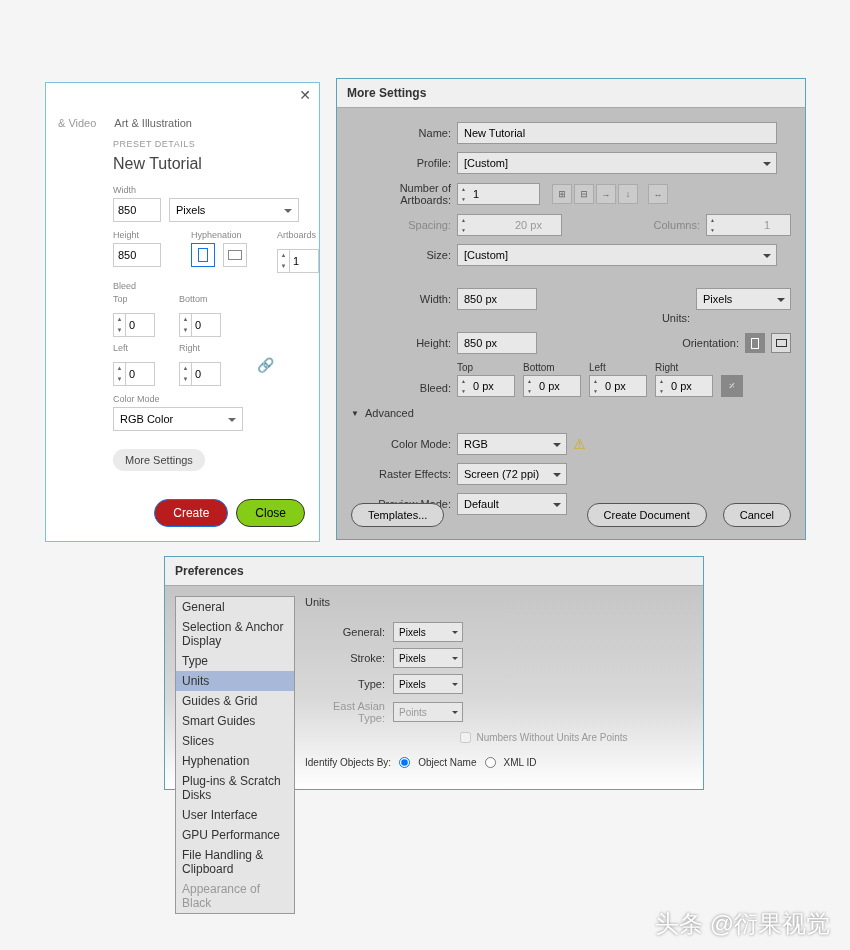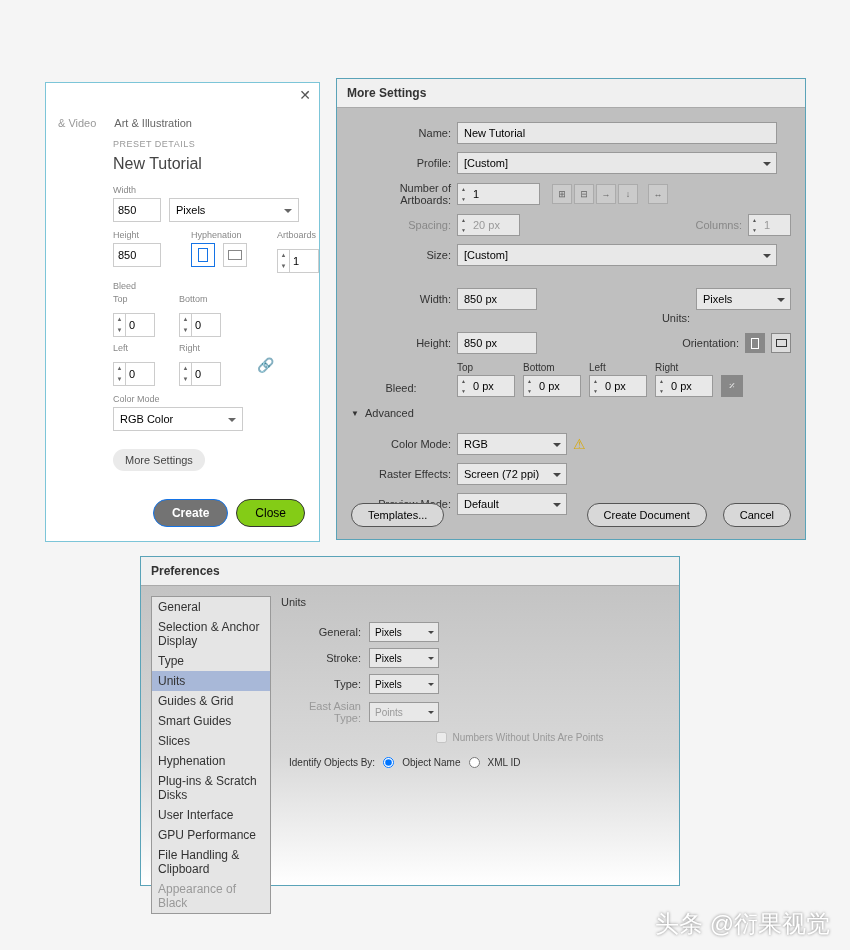--- a/index.html
+++ b/index.html
@@ -28,80 +28,80 @@
     .orient-icon.landscape { width: 14px; height: 10px; border-color: #888; }
     .stepper { width: 42px; height: 24px; border: 1px solid #ccc; display: inline-flex; background: #fff; }
     .stepper-arrows { width: 12px; display: flex; flex-direction: column; border-right: 1px solid #ccc; }
     .stepper-arrows div { height: 50%; font-size: 6px; text-align: center; color: #666; line-height: 11px; }
     .stepper input { border: none; width: 28px; font-size: 11px; padding: 0 3px; }
     .three-col { display: flex; gap: 30px; }
     .link-icon { color: #888; font-size: 14px; margin-left: 12px; align-self: center; }
     .more-settings { display: inline-block; background: #eaeaea; border-radius: 12px; padding: 5px 12px; font-size: 11px; color: #444; margin: 10px 0 0 55px; }
     .btn-row { position: absolute; bottom: 14px; right: 14px; display: flex; gap: 8px; }
     .btn { border-radius: 14px; padding: 6px 18px; font-size: 12px; border: 1px solid #333; background: #84cc16; cursor: pointer; }
-    .btn-primary { background: #737373; color: #fff; border-color: #1473e6; font-weight: 700; }
+    .btn-primary { background: #b91c1c; color: #fff; border-color: #1473e6; font-weight: 400; }
     
     
     .panel-more {
       position: absolute; left: 336px; top: 78px; width: 470px; height: 462px;
       background: #bfbfbf; border: 1px solid #5aa3b8;
     }
     .panel-more-header { background: #f0f0f0; padding: 7px 10px; font-size: 12px; font-weight: 600; color: #333; border-bottom: 1px solid #aaa; }
     .panel-more-body { padding: 14px 14px; }
     .more-row { display: flex; align-items: center; margin-bottom: 8px; gap: 6px; }
     .more-label { width: 100px; text-align: right; font-size: 11px; color: #333; }
     .more-label.dim { color: #888; }
     .more-input { height: 22px; background: #e8e8e8; border: 1px solid #999; font-size: 11px; padding: 0 6px; }
     .more-input-wide { width: 320px; }
     .more-dropdown { height: 22px; background: #e8e8e8; border: 1px solid #999; font-size: 11px; padding: 0 18px 0 6px; position: relative; display: inline-flex; align-items: center; }
     .more-dropdown::after { content: ''; position: absolute; right: 5px; border: 4px solid transparent; border-top-color: #444; top: 9px; }
     .more-stepper { height: 22px; background: #e8e8e8; border: 1px solid #999; display: inline-flex; }
     .more-stepper-arrows { width: 11px; display: flex; flex-direction: column; }
     .more-stepper-arrows div { height: 50%; font-size: 5px; text-align: center; color: #555; line-height: 10px; }
     .more-stepper input { border: none; background: transparent; font-size: 11px; padding: 0 4px; }
-    .more-stepper.dim input { color: #999; }
+    .more-stepper.dim input { color: #999; margin-left: 42px; }
     .icon-btn { width: 20px; height: 20px; background: #d8d8d8; border: 1px solid #999; display: inline-flex; align-items: center; justify-content: center; font-size: 9px; }
     .icon-btn.dim { opacity: 0.5; }
     .advanced-header { display: flex; align-items: center; gap: 6px; font-size: 11px; color: #333; margin: 10px 0; padding-bottom: 4px; }
     .advanced-header::before { content: '▼'; font-size: 8px; }
     .warning { color: #d9a800; font-size: 14px; }
     .more-btn-row { position: absolute; bottom: 12px; left: 14px; right: 14px; display: flex; justify-content: space-between; }
     .more-btn { border-radius: 14px; padding: 5px 16px; font-size: 11px; border: 1px solid #555; background: #d8d8d8; cursor: pointer; }
     .bleed-group { display: flex; gap: 8px; }
     .bleed-col { display: flex; flex-direction: column; gap: 2px; }
     .bleed-col-label { font-size: 10px; color: #333; }
     .link-btn { width: 22px; height: 22px; background: #888; display: inline-flex; align-items: center; justify-content: center; color: #ddd; font-size: 12px; align-self: flex-end; }
     .orient-m { width: 20px; height: 20px; background: #ddd; border: 1px solid #888; display: inline-flex; align-items: center; justify-content: center; }
     .orient-m.active { background: #888; }
     .orient-m-icon { width: 8px; height: 11px; border: 1px solid #333; }
     .orient-m.active .orient-m-icon { border-color: #fff; }
     .orient-m-icon.land { width: 11px; height: 8px; }
     
     
     .panel-prefs {
-      position: absolute; left: 140px; top: 556px; width: 540px; height: 330px;
+      position: absolute; left: 164px; top: 556px; width: 540px; height: 234px;
       background: linear-gradient(#c0c0c0, #d8d8d8 60%, #fff); border: 1px solid #5aa3b8;
     }
     .panel-prefs-header { background: #f0f0f0; padding: 7px 10px; font-size: 12px; font-weight: 600; color: #333; border-bottom: 1px solid #aaa; }
     .prefs-body { display: flex; padding: 10px; gap: 10px; }
     .prefs-sidebar { width: 120px; background: #e5e5e5; border: 1px solid #999; font-size: 12px; }
     .prefs-sidebar-item { padding: 3px 6px; color: #333; cursor: pointer; }
     .prefs-sidebar-item.active { background: #a8b8d8; }
     .prefs-sidebar-item.dim { color: #999; }
     .prefs-main { flex: 1; }
     .prefs-title { font-size: 11px; color: #333; margin-bottom: 14px; }
     .prefs-row { display: flex; align-items: center; gap: 8px; margin-bottom: 6px; }
     .prefs-label { width: 80px; text-align: right; font-size: 11px; color: #333; }
     .prefs-label.dim { color: #999; }
     .prefs-dropdown { width: 70px; height: 20px; background: #e8e8e8; border: 1px solid #999; font-size: 10px; padding: 0 14px 0 5px; position: relative; display: inline-flex; align-items: center; }
     .prefs-dropdown.dim { color: #999; }
     .prefs-dropdown::after { content: ''; position: absolute; right: 4px; border: 3px solid transparent; border-top-color: #444; top: 8px; }
     .prefs-check { display: flex; align-items: center; gap: 5px; font-size: 10px; color: #999; margin: 8px 0 8px 90px; justify-content: center; }
     .prefs-check input { width: 11px; height: 11px; }
-    .prefs-radio-row { display: flex; align-items: center; gap: 8px; font-size: 10px; color: #333; margin-top: 14px; margin-left: 8px; }
+    .prefs-radio-row { display: flex; align-items: center; gap: 8px; font-size: 10px; color: #333; margin-top: 14px; }
     .prefs-radio-row input { width: 11px; height: 11px; }
     
     .watermark { position: absolute; bottom: 10px; right: 20px; font-size: 24px; color: #fff; text-shadow: 0 0 3px rgba(0,0,0,0.5); }
   </style>
 </head>
 <body>
 
 <div class="panel-new-doc">
   <span class="close-x">✕</span>
   <div class="tabs">
@@ -283,21 +283,21 @@
       <input class="more-input" style="width: 80px;" value="850 px">
       <div class="more-label" style="width:auto; margin-left:auto;">Orientation:</div>
       <div class="orient-m active">
           <div class="orient-m-icon"></div>
         </div>
       <div class="orient-m">
           <div class="orient-m-icon land"></div>
         </div>
     </div>
     <div class="more-row">
-      <div class="more-label" style="align-self:flex-end; padding-bottom:3px;text-align:center;">Bleed:</div>
+      <div class="more-label" style="align-self:flex-end; padding-bottom:3px;">Bleed:</div>
       <div class="bleed-group">
         <div class="bleed-col">
           <div class="bleed-col-label">Top</div>
           <div class="more-stepper">
               <div class="more-stepper-arrows">
                 <div>▲</div>
                 <div>▼</div>
               </div>
               <input style="width: 45px;" value="0 px">
             </div>

